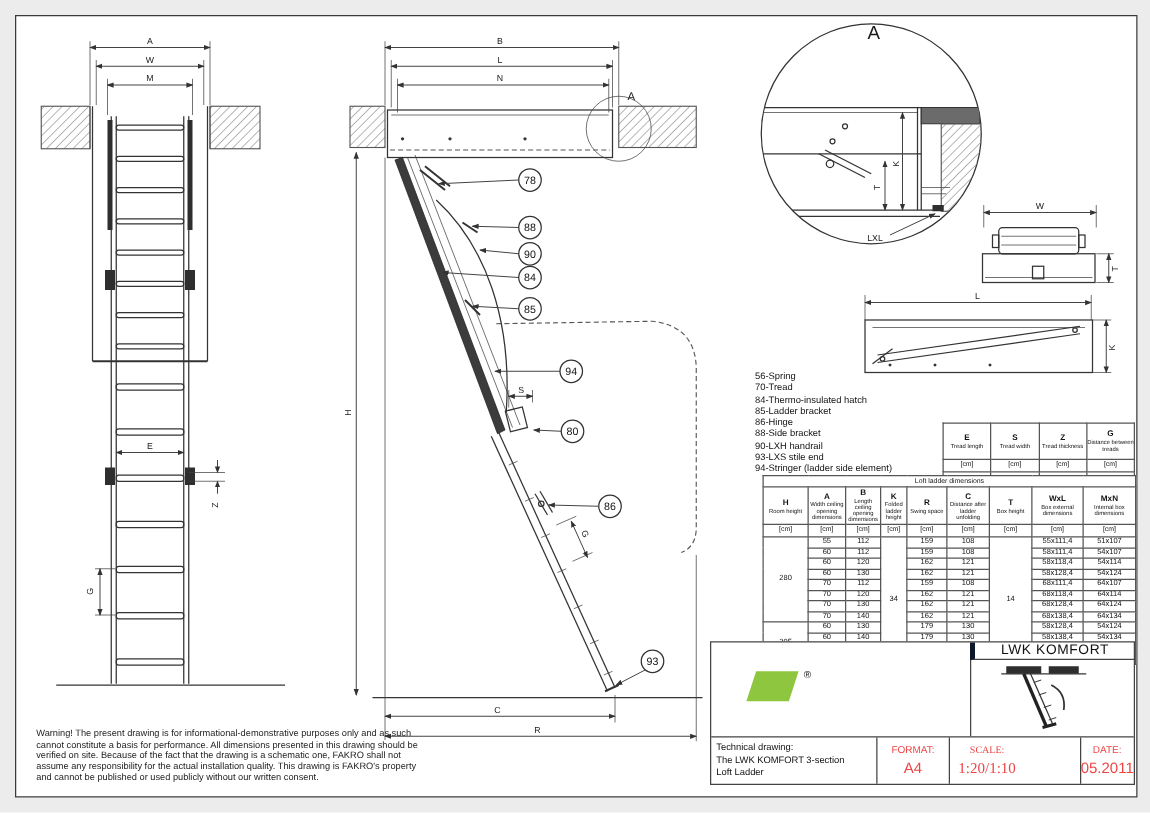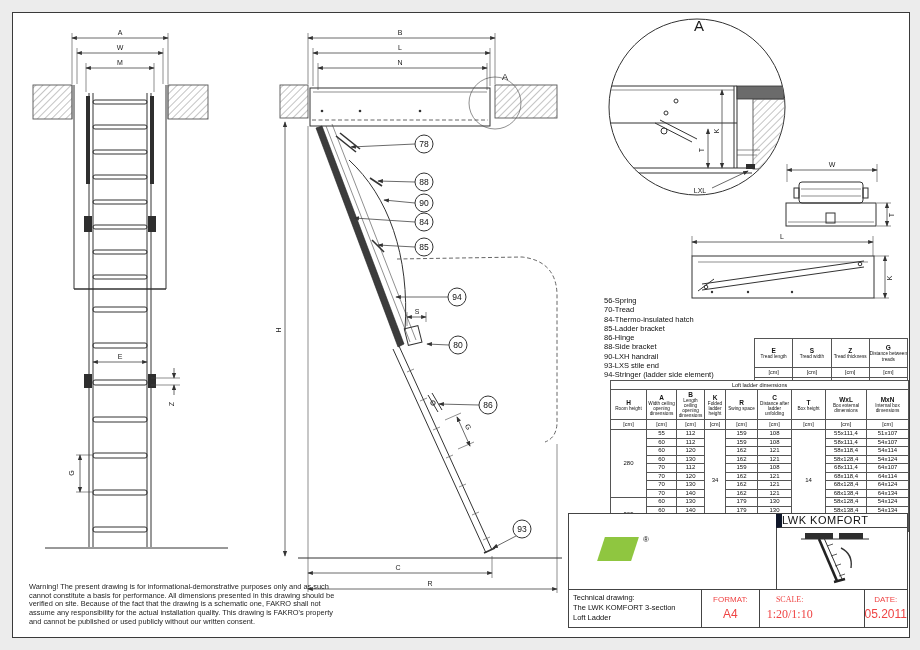--- a/index.html
+++ b/index.html
@@ -38,22 +38,22 @@
   .dsc { font-size:4.7px; line-height:1.08; }
   .ttl td  { font-size:5.5px; height:8px; line-height:8px; }
   .hdr td  { padding:1px 0; height:26px; }
   .unit td { font-size:5.5px; height:9px; line-height:9px; }
   .mt .data td { font-size:6px; height:7.5px; line-height:7.5px; white-space:nowrap; }
   .st .val td  { font-size:6.5px; height:11px; line-height:11px; }
 
   .tb { position:absolute; left:568px; top:513px; width:340px; height:115px;
         border:1px solid #444; box-sizing:border-box; background:#fff; }
   .lwk-bar { position:absolute; left:207px; top:0; width:132px; height:14px;
-        border-left:6px solid #0f172a; border-bottom:1px solid #444; box-sizing:border-box;
-        text-align:left; font-size:11px; line-height:13px; letter-spacing:0.5px; color:#111; }
+        border-left:4px solid #0f172a; border-bottom:1px solid #444; box-sizing:border-box;
+        text-align:center; font-size:11px; line-height:13px; letter-spacing:0.5px; color:#111; }
   .icon-cell { position:absolute; left:207px; top:14px; width:132px; height:61px;
         border-left:1px solid #444; box-sizing:border-box; }
   .bottom-row { position:absolute; left:0; top:75px; width:338px; height:38px;
         border-top:1px solid #444; box-sizing:border-box; display:flex; }
   .cell-tech { width:143px; padding:3px 4px; font-size:7.5px; line-height:1.3; color:#111; box-sizing:border-box; }
   .cell { border-left:1px solid #444; text-align:center; box-sizing:border-box; color:#ef4444; }
   .cell-fmt   { width:63px; }
   .cell-scale { width:66px;font-family:Liberation Serif, serif; }
   .cell-date  { flex:1;margin-left:44px; }
   .cell-label { font-size:8px; margin-top:5px; }

